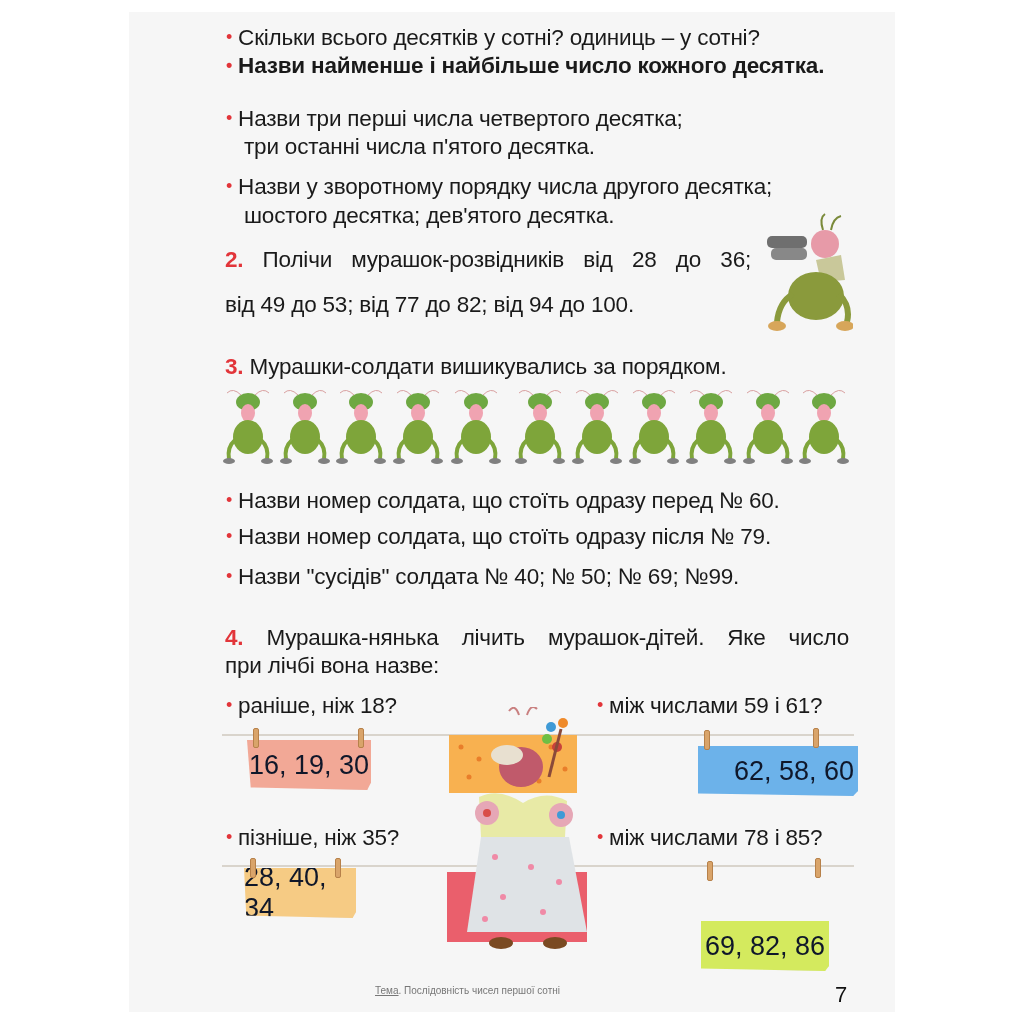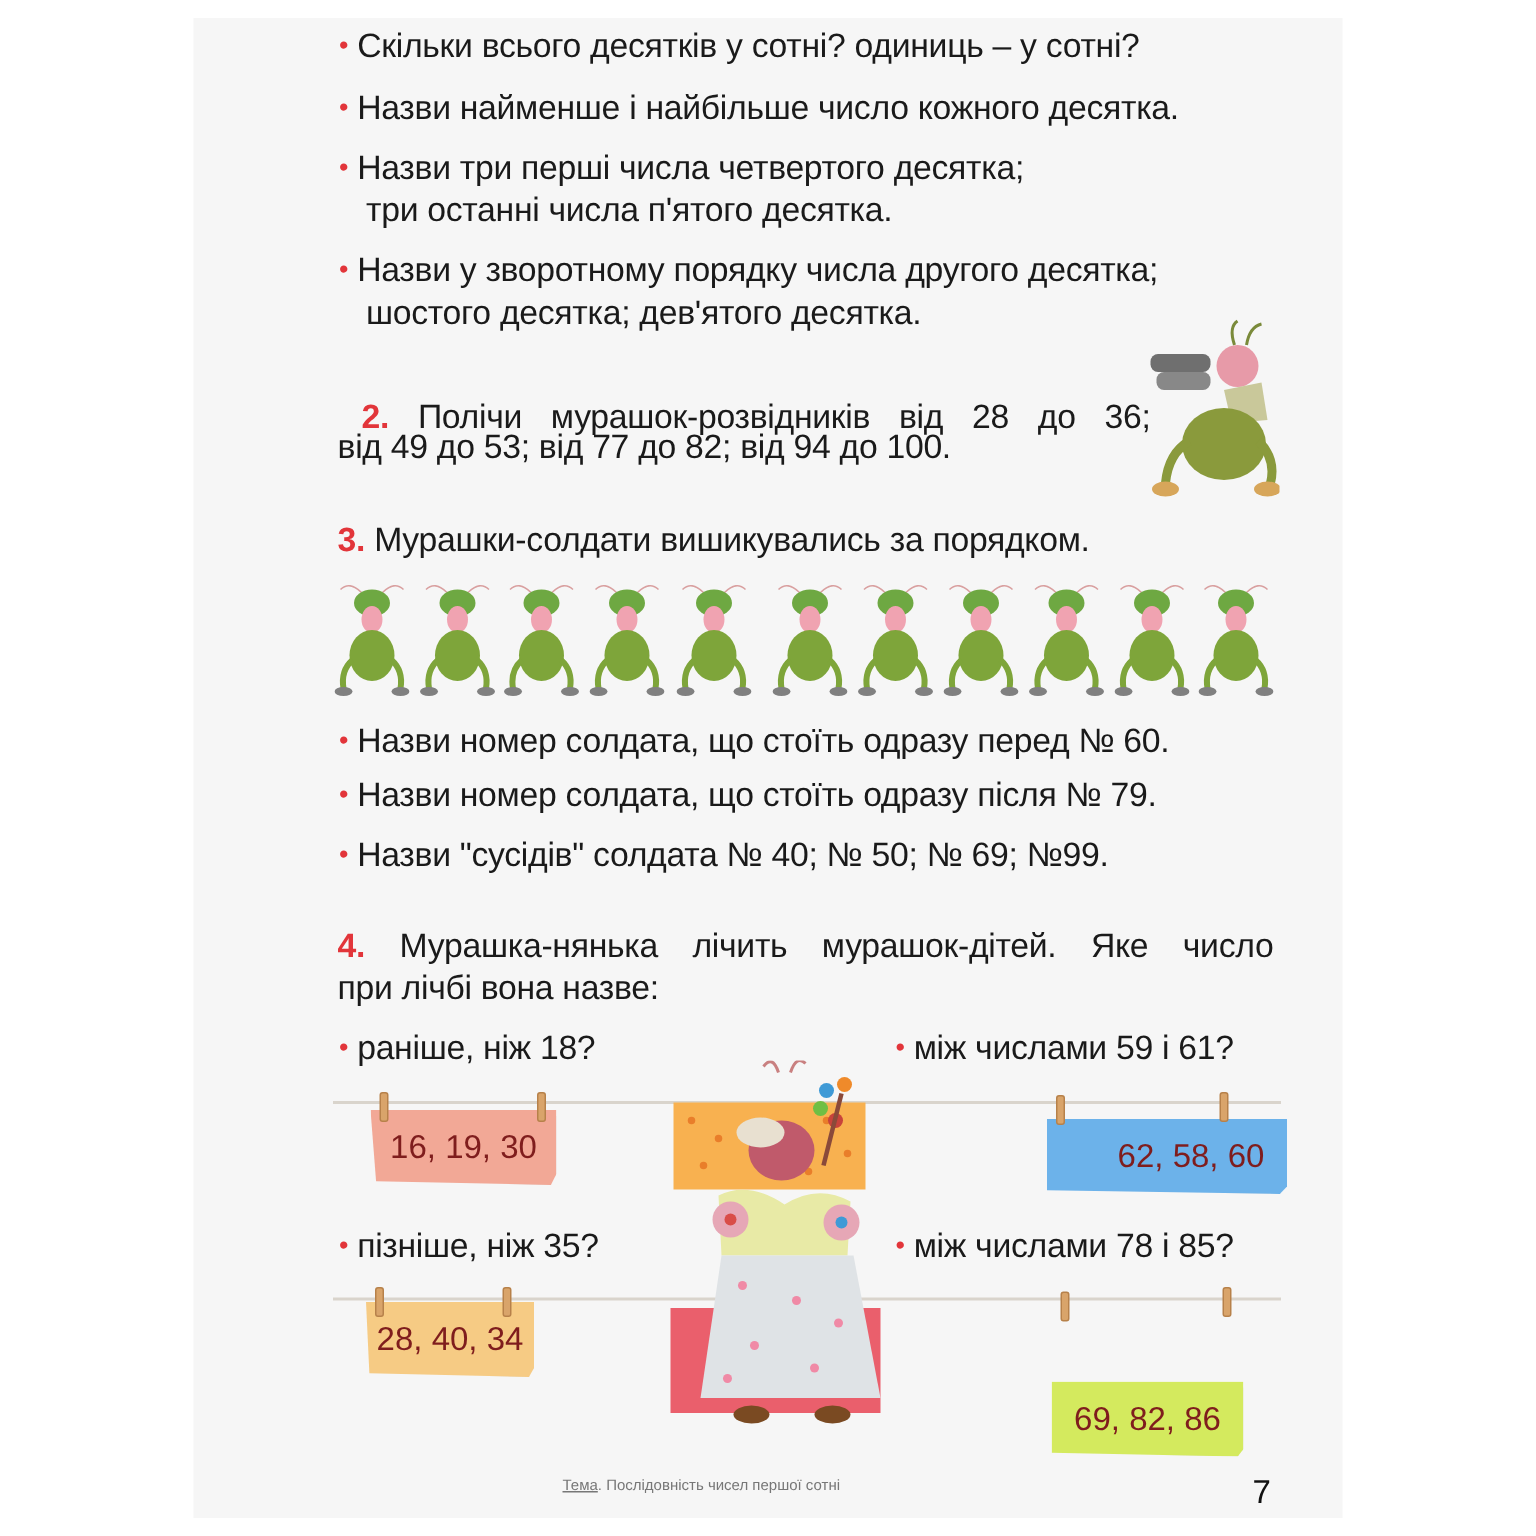--- a/index.html
+++ b/index.html
@@ -1,60 +1,60 @@
 <!DOCTYPE html>
 <html><head>
 <meta charset="utf-8">
 <style>
   html, body { margin:0; padding:0; background:#ffffff; }
   body { width:1024px; height:1024px; position:relative; overflow:hidden;
          font-family:"Liberation Sans", "DejaVu Sans", sans-serif; color:#1a1a1a; }
   .page { position:absolute; left:129px; top:12px; width:766px; height:1000px; background:#f6f6f6; }
-  .txt { position:absolute; font-size:22.5px; line-height:26px; white-space:nowrap; letter-spacing:-0.2px; }
+  .txt { position:absolute; font-size:22.5px; line-height:40px; white-space:nowrap; letter-spacing:-0.2px; }
   .bullet { color:#e2353a; margin-right:6px; font-size:18px; position:relative; top:-2px; }
   .num { color:#e2353a; font-weight:bold; }
   .indent { padding-left:17px; }
   .justify { text-align:justify; text-align-last:justify; }
   
   .line { position:absolute; height:2px; background:#d9d4cc; }
   .pin { position:absolute; width:6px; height:20px; background:#d9a46a; border-radius:2px; border:1px solid #b7814a; box-sizing:border-box; }
-  .card { position:absolute; font-size:22px; display:flex; align-items:center; justify-content:center;
-          color:#7f1d1d; box-shadow: 4px 4px 0 rgba(0,0,0,0.08); }
+  .card { position:absolute; font-size:27px; display:flex; align-items:center; justify-content:center;
+          color:#0f172a; box-shadow: 4px 4px 0 rgba(0,0,0,0.08); }
   .card.c1 { background:#f2a896; clip-path:polygon(0 0,100% 0,100% 85%,97% 100%,3% 95%); }
   .card.c2 { background:#6cb2ea; clip-path:polygon(0 0,100% 0,100% 90%,97% 100%,0 95%);padding-left:32px; }
   .card.c3 { background:#f6cb84; clip-path:polygon(0 0,100% 0,100% 88%,97% 100%,2% 95%); }
   .card.c4 { background:#d4ea5e; clip-path:polygon(0 0,100% 0,100% 90%,97% 100%,0 95%); }
   .deco { position:absolute; }
   
   .ant { position:absolute; width:50px; height:82px; }
   .footer { position:absolute; font-size:10px; color:#777; }
   .footer u { text-decoration:underline; }
   .pgnum { position:absolute; font-size:22px; color:#111; }
 </style>
 </head>
 <body>
 
 <div class="page">
 
   <div class="txt" style="left:97px; top:6px;">
     <span class="bullet">•</span><span>Скільки всього десятків у сотні? одиниць – у сотні?</span>
   </div>
-  <div class="txt" style="left:97px; top:47px;">
+  <div class="txt" style="left:97px; top:34px;font-weight:bold;">
     <span class="bullet">•</span><span>Назви найменше і найбільше число кожного десятка.</span>
   </div>
   <div class="txt" style="left:97px; top:87px;">
     <span class="bullet">•</span><span>Назви три перші числа четвертого десятка;</span>
   </div>
   <div class="txt" style="left:97px; top:155px;">
     <span class="bullet">•</span><span>Назви у зворотному порядку числа другого десятка;</span>
   </div>
   <div class="txt indent" style="left:98px; top:115px;">три останні числа п'ятого десятка.</div>
   <div class="txt indent" style="left:98px; top:184px;">шостого десятка; дев'ятого десятка.</div>
 
-  <div class="txt justify" style="left:96px; top:253px; width:526px;margin-left:16px;">
+  <div class="txt justify" style="left:96px; top:228px; width:526px;">
     <span class="num">2.</span>
     <span>Полічи мурашок-розвідників від 28 до 36;</span>
   </div>
   <div class="txt" style="left:96px; top:273px;text-align:right;">від 49 до 53; від 77 до 82; від 94 до 100.</div>
 
   <svg class="deco" style="left:632px; top:198px;" width="92" height="125" viewBox="0 0 92 125">
     <path d="M62 20 Q58 8 64 4" stroke="#7a8a3a" stroke-width="2" fill="none"></path>
     <path d="M70 20 Q72 8 80 6" stroke="#7a8a3a" stroke-width="2" fill="none"></path>
     <ellipse cx="64" cy="34" rx="14" ry="14" fill="#e79aa8"></ellipse>
     <rect x="6" y="26" width="40" height="12" rx="5" fill="#6f6f6f"></rect>

